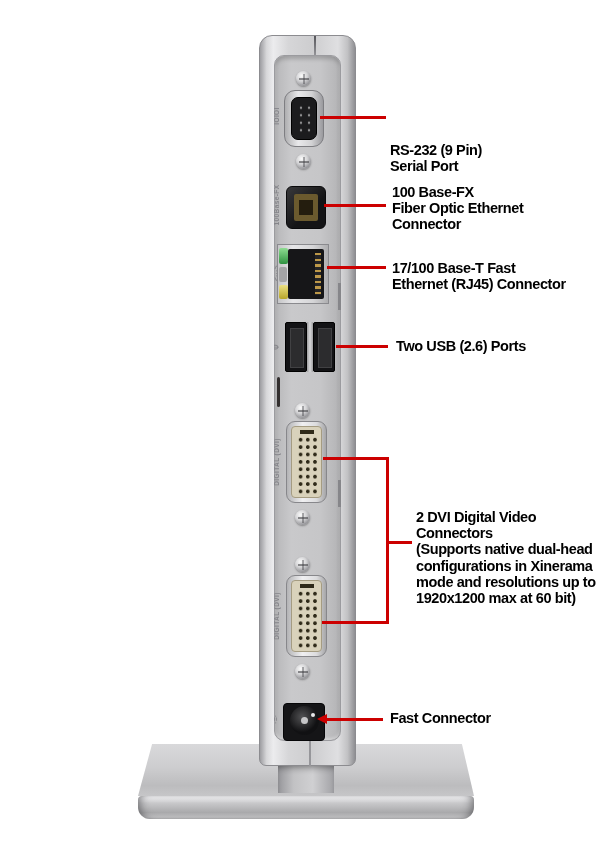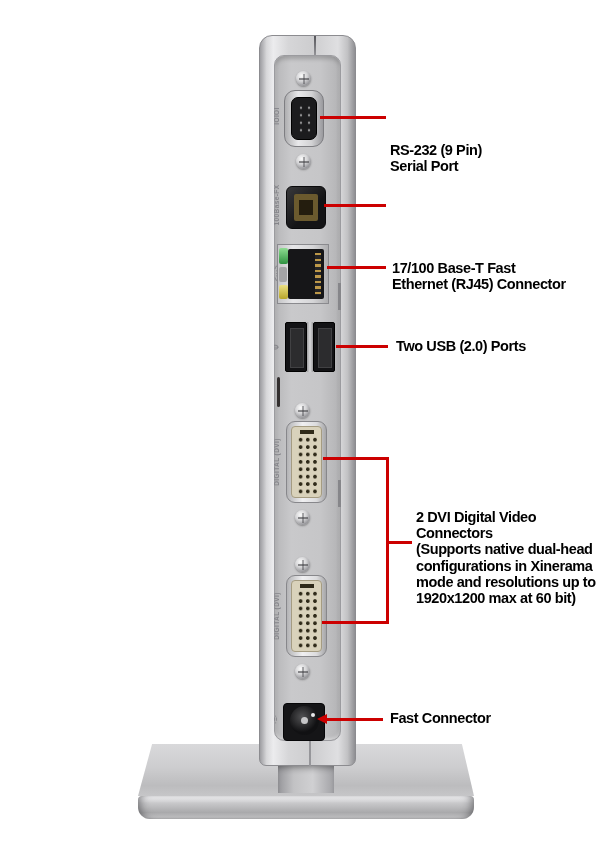--- a/index.html
+++ b/index.html
@@ -211,23 +211,26 @@
   <div class="a ld ld-usb"></div>
   <div class="a ld ld-dvi-h1"></div>
   <div class="a ld-dvi-v"></div>
   <div class="a ld ld-dvi-h2"></div>
   <div class="a ld ld-dvi-stub"></div>
   <div class="a arrow-left"></div>
   <div class="a ld ld-power"></div>
 
   <div class="a callout co-serial">RS-232 (9 Pin)
 Serial Port</div>
+  <div class="a callout co-fiber">100 Base-FX
+Fiber Optic Ethernet
+Connector</div>
   <div class="a callout co-rj45">17/100 Base-T Fast
 Ethernet (RJ45) Connector</div>
-  <div class="a callout co-usb">Two USB (2.0) Ports</div>
+  <div class="a callout co-usb">Two USB (2.6) Ports</div>
   <div class="a callout co-dvi">2 DVI Digital Video
 Connectors
 (Supports native dual-head
 configurations in Xinerama
 mode and resolutions up to
 1920x1200 max at 60 bit)</div>
   <div class="a callout co-power">Fast Connector</div>
 
 </div>
 

